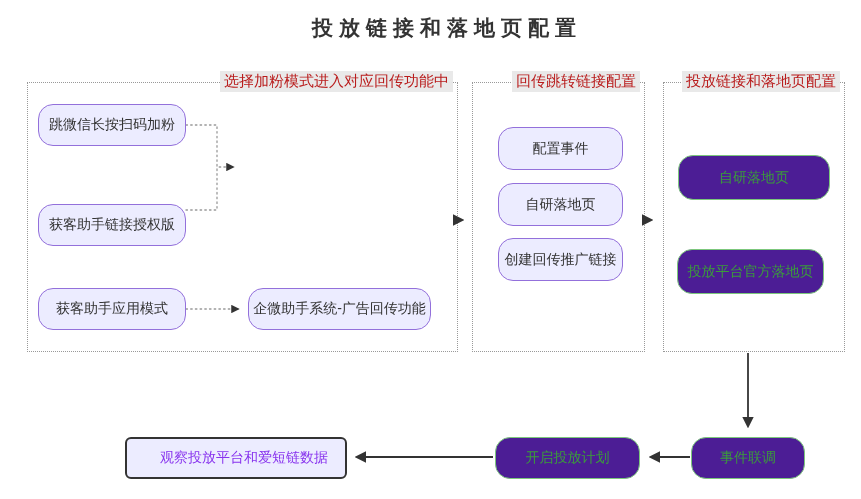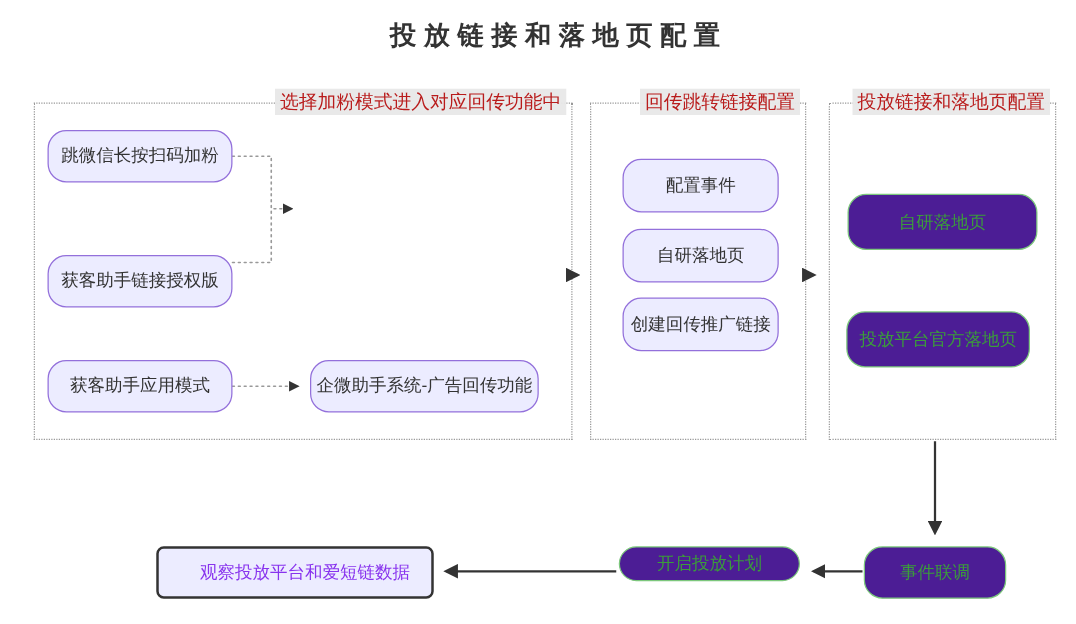--- a/index.html
+++ b/index.html
@@ -113,16 +113,16 @@
   <div class="node purple" style="left:248px; top:288px; width:183px; height:42px;">企微助手系统-广告回传功能</div>
 
   <div class="node purple" style="left:498px; top:127px; width:125px; height:43px;">配置事件</div>
   <div class="node purple" style="left:498px; top:183px; width:125px; height:43px;">自研落地页</div>
   <div class="node purple" style="left:498px; top:238px; width:125px; height:43px;">创建回传推广链接</div>
 
   <div class="node green" style="left:678px; top:155px; width:152px; height:45px;">自研落地页</div>
   <div class="node green" style="left:677px; top:233px; width:147px; height:45px;margin-top:16px;">投放平台官方落地页</div>
 
   <div class="node special" style="left:125px; top:437px; width:222px; height:42px;">观察投放平台和爱短链数据</div>
-  <div class="node green" style="left:495px; top:437px; width:145px; height:28px;">开启投放计划</div>
+  <div class="node green" style="left:495px; top:437px; width:145px; height:42px;">开启投放计划</div>
   <div class="node green" style="left:691px; top:437px; width:114px; height:42px;">事件联调</div>
 
 </div>
 
 </body></html>

